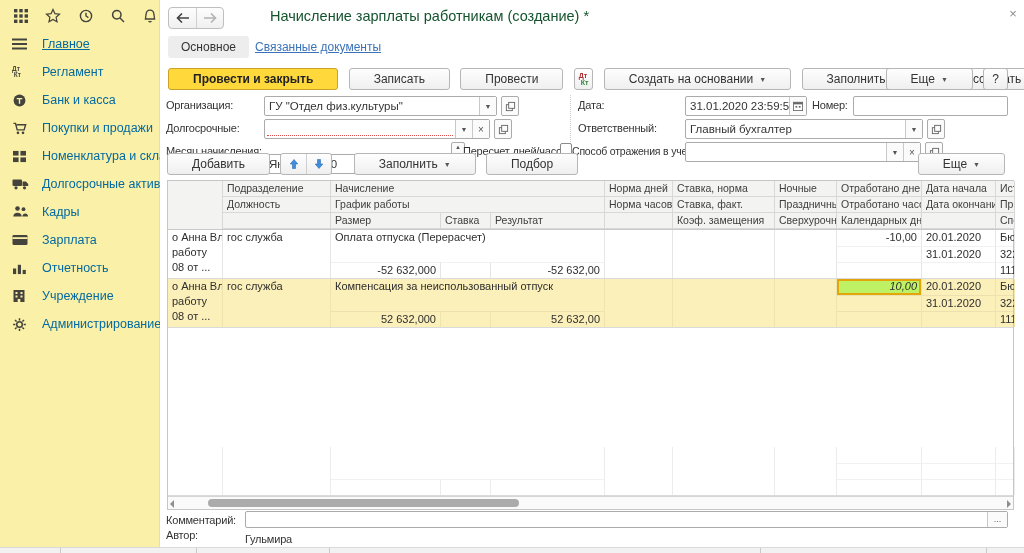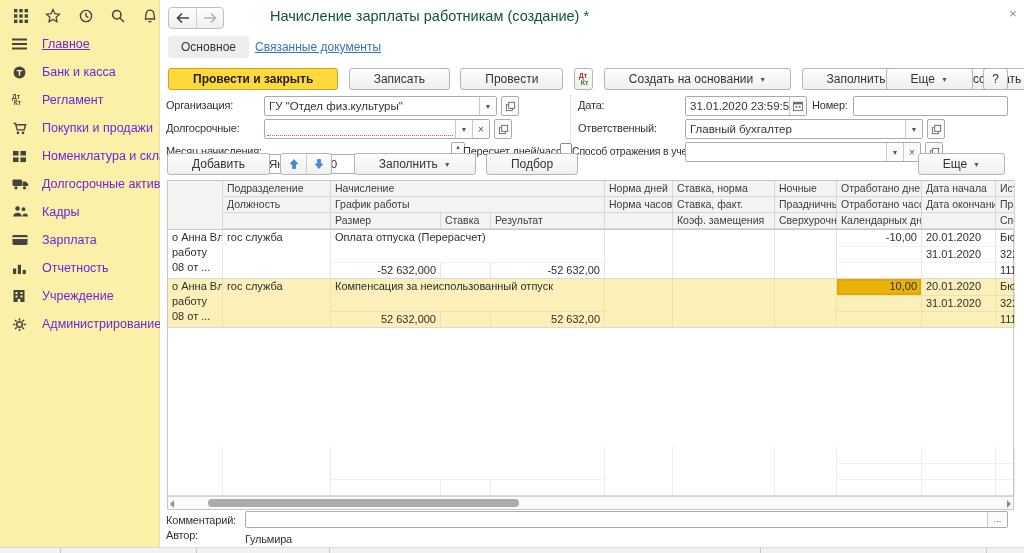--- a/index.html
+++ b/index.html
@@ -6,21 +6,21 @@
   html,body { background:#fff; }
   #app { position:relative; width:1024px; height:553px; overflow:hidden; background:#fff; font-size:12px; color:#333; }
 
   
   #sidebar { position:absolute; left:0; top:0; width:160px; height:547px; background:#FAF0A7; border-right:1px solid #EADFA0; }
   #topicons { display:flex; align-items:center; gap:14px; padding:6px 0 4px 12px; height:30px; }
   .ticon { width:20px; height:20px; display:flex; align-items:center; justify-content:center; cursor:pointer; }
   .ticon svg { display:block; }
   .side-item { display:flex; align-items:center; height:28px; padding-left:12px; cursor:pointer; }
   .si-ico { width:22px; height:16px; display:flex; align-items:center; justify-content:flex-start; margin-right:8px; flex:0 0 22px; }
-  .si-label { font-size:12.5px; color:#6d28d9; white-space:nowrap; }
+  .si-label { font-size:12.5px; color:#0369a1; white-space:nowrap; }
   .si-label.u { text-decoration:underline; }
   .dtkt-mini { font-size:6.5px; font-weight:bold; line-height:6px; color:#4a4a42; }
 
   
   #main { position:absolute; left:160px; top:0; width:864px; height:547px; background:#fff; }
 
   
   #navgroup { position:absolute; left:8px; top:7px; display:flex; border:1px solid #BFBFBF; border-radius:4px; overflow:hidden; height:22px; background:linear-gradient(#FDFDFD,#F0F0F0); }
   .navbtn { width:27px; display:flex; align-items:center; justify-content:center; font-size:13px; }
   .navbtn.fwd { border-left:1px solid #CFCFCF; color:#B3B3B3; }
@@ -66,21 +66,21 @@
   .tg { display:grid; grid-template-columns:55px 108px 110px 50px 114px 68px 102px 62px 85px 74px 19px; grid-auto-rows:16px; }
   #thead { border-bottom:1px solid #C9C9C9; }
   .hc { background:#F3F3F1; border-right:1px solid #D8D8D8; border-bottom:1px solid #D8D8D8; font-size:10.5px; color:#3E3E3E; padding:1px 4px 0 4px; white-space:nowrap; overflow:hidden; line-height:13px; }
   .hc.merge { border-bottom:none; }
   .dc { border-right:1px solid #E6E6E6; font-size:11px; line-height:15px; padding:0 4px; white-space:nowrap; overflow:hidden; color:#2E2E2E; }
   .num { text-align:right; }
   .rg { border-bottom:1px solid #DADADA; }
   .rg.ysel { background:#FBEFBA; }
   .rg.ysel .dc { border-right-color:#EFE3AE; }
   .bt { border-top:1px solid rgba(0,0,0,0.055); }
-  .ac { box-shadow:inset 0 0 0 2px #E2A60A; background:#eab308; }
+  .ac { box-shadow:inset 0 0 0 2px #E2A60A; background:#bef264;font-style:italic; }
   
   .g-emp{grid-area:1/1/4/2} .g-dept{grid-area:1/2/4/3}
   .g-accr{grid-area:1/3/2/6} .g-graf{grid-area:2/3/3/6}
   .g-raz{grid-area:3/3/4/4} .g-sta{grid-area:3/4/4/5} .g-rez{grid-area:3/5/4/6}
   .g-norm{grid-area:1/6/4/7} .g-rate{grid-area:1/7/4/8} .g-night{grid-area:1/8/4/9}
   .g-w1{grid-area:1/9/2/10} .g-w2{grid-area:2/9/3/10} .g-w3{grid-area:3/9/4/10}
   .g-d1{grid-area:1/10/2/11} .g-d2{grid-area:2/10/3/11} .g-d3{grid-area:3/10/4/11}
   .g-f1{grid-area:1/11/2/12} .g-f2{grid-area:2/11/3/12} .g-f3{grid-area:3/11/4/12}
   .h-r1c2{grid-area:1/2/2/3}.h-r2c2{grid-area:2/2/3/3}.h-r3c2{grid-area:3/2/4/3}
   .h-accr1{grid-area:1/3/2/6}.h-accr2{grid-area:2/3/3/6}
@@ -157,32 +157,32 @@
           <svg width="15" height="12" viewBox="0 0 15 12" fill="#44443C">
             <rect y="0.5" width="15" height="2"></rect>
             <rect y="5" width="15" height="2"></rect>
             <rect y="9.5" width="15" height="2"></rect>
           </svg>
         </span>
       <span class="si-label u">Главное</span>
     </div>
     <div class="side-item">
       <span class="si-ico">
+          <span class="dtkt-mini">Дт<br>&nbsp;Кт</span>
+        </span>
+      <span class="si-label">Регламент</span>
+    </div>
+    <div class="side-item">
+      <span class="si-ico">
           <svg width="15" height="15" viewBox="0 0 16 16">
             <circle cx="8" cy="8" r="6.3" fill="#44443C"></circle>
             <path d="M5 6h6M8 6v5.4" stroke="#FAF0A7" stroke-width="1.5"></path>
           </svg>
         </span>
       <span class="si-label">Банк и касса</span>
-    </div>
-    <div class="side-item">
-      <span class="si-ico">
-          <span class="dtkt-mini">Дт<br>&nbsp;Кт</span>
-        </span>
-      <span class="si-label">Регламент</span>
     </div>
     <div class="side-item">
       <span class="si-ico">
           <svg width="16" height="15" viewBox="0 0 16 16">
             <path d="M1 2.5h2.2l1.8 7h7.4l1.6-5.5H4.5" fill="none" stroke="#44443C" stroke-width="1.5"></path>
             <circle cx="5.8" cy="12.6" r="1.4" fill="#44443C"></circle>
             <circle cx="11.2" cy="12.6" r="1.4" fill="#44443C"></circle>
           </svg>
         </span>
       <span class="si-label">Покупки и продажи</span>

